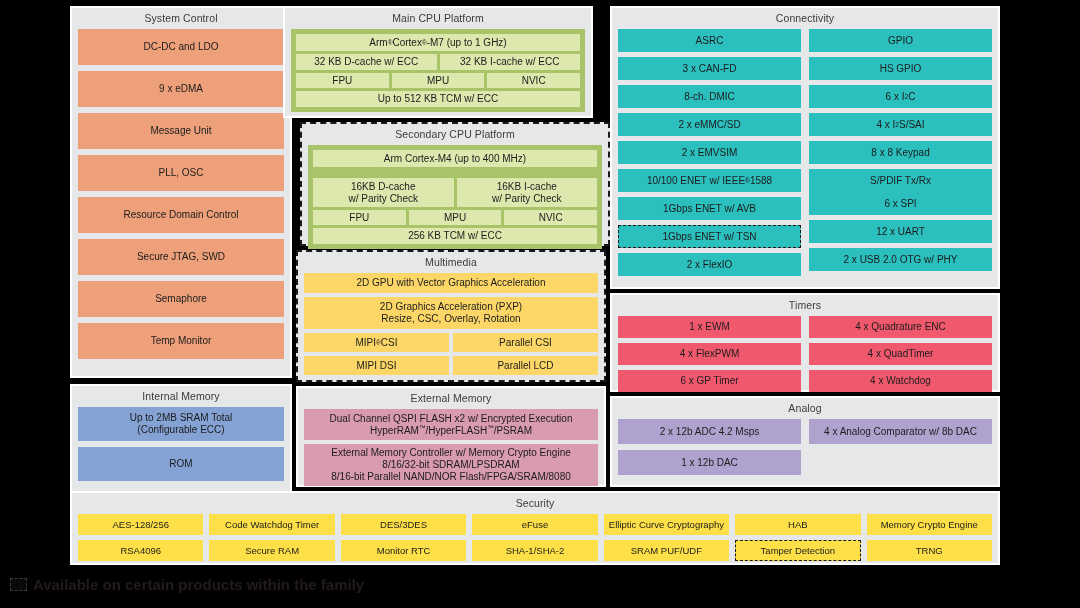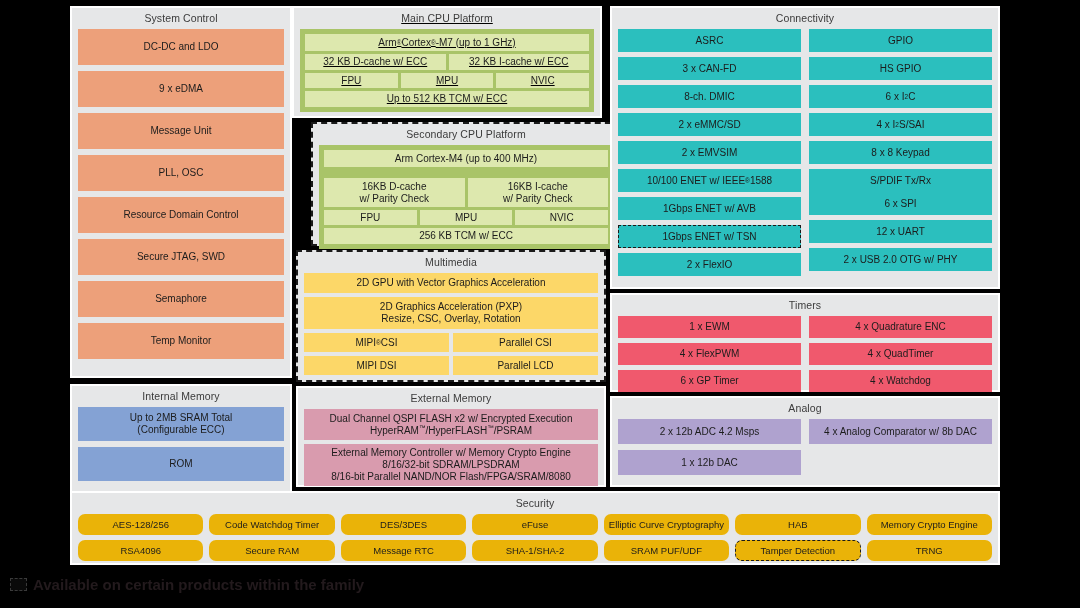--- a/index.html
+++ b/index.html
@@ -52,21 +52,21 @@
 
   
   .c-orange { background: #eda07a; }
   .c-blue   { background: #84a2d4; }
   .c-greenI { background: #dde8ae; }
   .c-yellow { background: #fcd768; }
   .c-pink   { background: #d99bae; }
   .c-teal   { background: #2bbfbe; }
   .c-red    { background: #f0596d; }
   .c-purple { background: #afa2cf; }
-  .c-stealc { background: #eab308; border-radius: 7px; }
+  .c-stealc { background: #fde047; }
 
   .green-wrap {
     background: #a9c468;
     padding: 5px 5px 5px 5px;
   }
 
   .col-stack { display: flex; flex-direction: column; }
   .row-flex  { display: flex; }
 
   
@@ -114,38 +114,38 @@
         <div class="blk c-blue" style="height: 34px; flex-direction: column; margin-bottom: 6px;">
           <span>Up to 2MB SRAM Total</span>
           <span>(Configurable ECC)</span>
         </div>
         <div class="blk c-blue" style="height: 34px; flex-direction: column;">
           <span>ROM</span>
         </div>
       </div>
   </div>
 
-  <div class="panel" id="p-maincpu" style="left:292px; top:6px; width:310px; height:112px;text-decoration:underline;">
+  <div class="panel" id="p-maincpu" style="left:283px; top:6px; width:310px; height:112px;">
     <div class="panel-title">Main CPU Platform</div>
     <div class="green-wrap">
       <div class="blk c-greenI" style="height:17px;margin-bottom:3px;">Arm<sup>®</sup> Cortex<sup>®</sup>-M7 (up to 1 GHz)</div>
       <div class="row-flex" style="gap:3px;margin-bottom:3px;">
         <div class="blk c-greenI" style="flex:1;height:16px;">32 KB D-cache w/ ECC</div>
         <div class="blk c-greenI" style="flex:1;height:16px;">32 KB I-cache w/ ECC</div>
       </div>
       <div class="row-flex" style="gap:3px;margin-bottom:3px;">
         <div class="blk c-greenI" style="flex:1;height:15px;">FPU</div>
         <div class="blk c-greenI" style="flex:1;height:15px;">MPU</div>
         <div class="blk c-greenI" style="flex:1;height:15px;">NVIC</div>
       </div>
       <div class="blk c-greenI" style="height:16px;">Up to 512 KB TCM w/ ECC</div>
     </div>
   </div>
 
-  <div class="panel dashed" id="p-seccpu" style="left:311px; top:122px; width:310px; height:124px;">
+  <div class="panel dashed" id="p-seccpu" style="left:300px; top:122px; width:310px; height:124px;">
     <div class="panel-title">Secondary CPU Platform</div>
     <div class="green-wrap">
       <div class="blk c-greenI" style="height:17px;margin-bottom:11px;">Arm Cortex-M4 (up to 400 MHz)</div>
       <div class="row-flex" style="gap:3px;margin-bottom:3px;">
         <div class="blk c-greenI" style="flex:1;height:29px;flex-direction:column;">
           <span>16KB D-cache</span>
           <span>w/ Parity Check</span>
         </div>
         <div class="blk c-greenI" style="flex:1;height:29px;flex-direction:column;">
           <span>16KB I-cache</span>
@@ -255,21 +255,21 @@
         <div class="blk c-stealc" style="height: 21px; flex: 1 1 0%; font-size: 9.5px;">Code Watchdog Timer</div>
         <div class="blk c-stealc" style="height: 21px; flex: 1 1 0%; font-size: 9.5px;">DES/3DES</div>
         <div class="blk c-stealc" style="height: 21px; flex: 1 1 0%; font-size: 9.5px;">eFuse</div>
         <div class="blk c-stealc" style="height: 21px; flex: 1 1 0%; font-size: 9.5px;">Elliptic Curve Cryptography</div>
         <div class="blk c-stealc" style="height: 21px; flex: 1 1 0%; font-size: 9.5px;">HAB</div>
         <div class="blk c-stealc" style="height: 21px; flex: 1 1 0%; font-size: 9.5px;">Memory Crypto Engine</div>
       </div>
     <div class="row-flex" style="gap:6px;" id="sec-row2">
         <div class="blk c-stealc" style="height: 21px; flex: 1 1 0%; font-size: 9.5px;">RSA4096</div>
         <div class="blk c-stealc" style="height: 21px; flex: 1 1 0%; font-size: 9.5px;">Secure RAM</div>
-        <div class="blk c-stealc" style="height: 21px; flex: 1 1 0%; font-size: 9.5px;">Message RTC</div>
+        <div class="blk c-stealc" style="height: 21px; flex: 1 1 0%; font-size: 9.5px;">Monitor RTC</div>
         <div class="blk c-stealc" style="height: 21px; flex: 1 1 0%; font-size: 9.5px;">SHA-1/SHA-2</div>
         <div class="blk c-stealc" style="height: 21px; flex: 1 1 0%; font-size: 9.5px;">SRAM PUF/UDF</div>
         <div class="blk c-stealc dashbox" style="height: 21px; flex: 1 1 0%; font-size: 9.5px;">Tamper Detection</div>
         <div class="blk c-stealc" style="height: 21px; flex: 1 1 0%; font-size: 9.5px;">TRNG</div>
       </div>
   </div>
 
   <div id="legend">
     <div class="sq"></div>
     <div class="txt">Available on certain products within the family</div>

